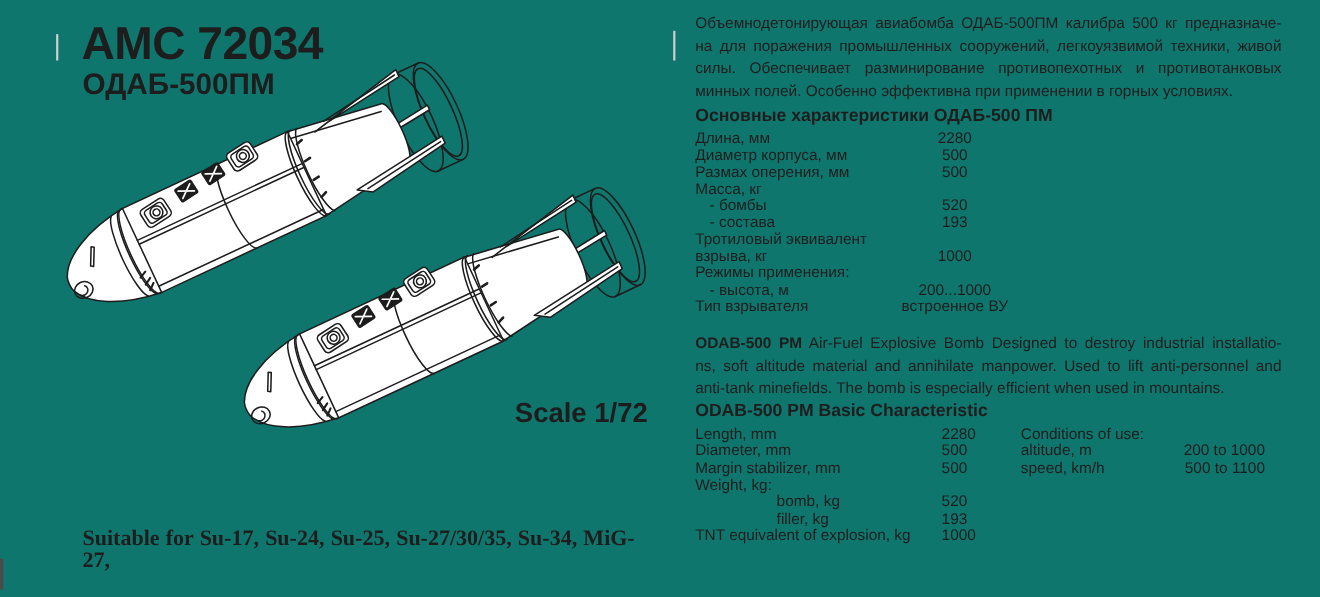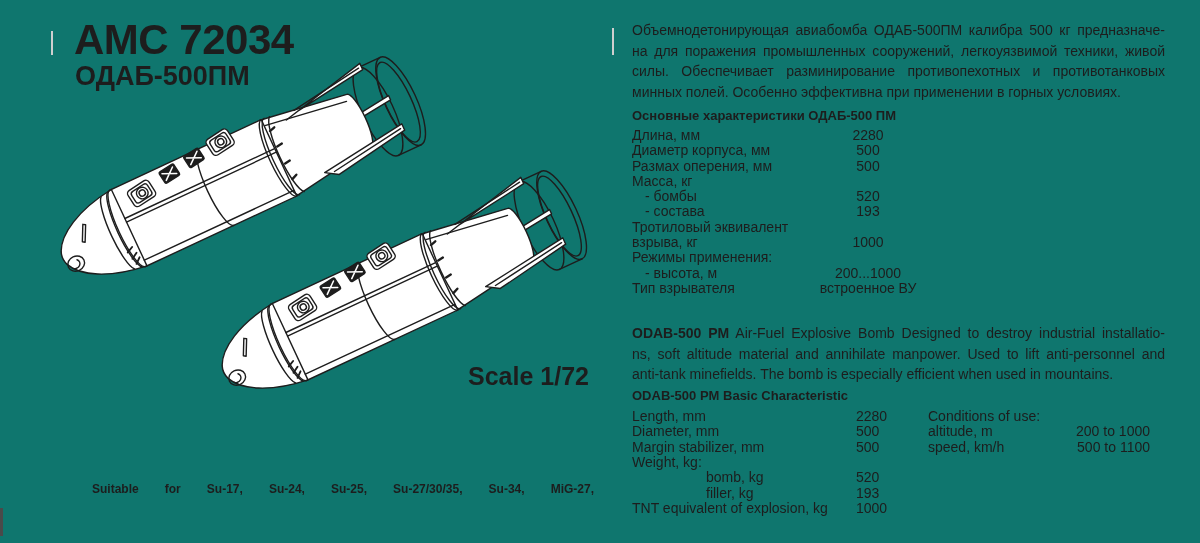--- a/index.html
+++ b/index.html
@@ -7,35 +7,35 @@
     position:relative;width:1200px;height:543px;background:#0f766e;
     font-family:"Liberation Sans",sans-serif;color:#1d1d1d;overflow:hidden;
     margin:0 auto;
   }
   
   .kit-number{position:absolute;left:74px;top:16px;font-size:42px;font-weight:bold;letter-spacing:-0.5px;white-space:nowrap;}
   .kit-name{position:absolute;left:75px;top:61px;font-size:27px;font-weight:bold;white-space:nowrap;}
   .drawing{position:absolute;left:18px;top:36px;}
   .scale-label{position:absolute;left:468px;top:362px;font-size:25px;font-weight:bold;white-space:nowrap;}
   .title-en{position:absolute;left:74px;top:434px;font-size:26px;font-weight:bold;letter-spacing:-0.5px;white-space:nowrap;}
-  .suitable{position:absolute;left:92px;top:479px;width:502px;font-size:12px;font-weight:bold;line-height:20px;}
+  .suitable{position:absolute;left:75px;top:479px;width:502px;font-size:20px;font-weight:bold;line-height:20px;font-family:Liberation Serif, serif;}
   .jline{text-align:justify;text-align-last:justify;}
   
   .mark{position:absolute;}
   .mark-a{left:51px;top:31px;width:2px;height:24px;background:#cfcfcf;}
   .mark-b{left:612px;top:28px;width:2px;height:27px;background:#cfcfcf;}
   .mark-c{left:0;top:508px;width:3px;height:28px;background:#4a4a4a;}
   
-  .rightcol{position:absolute;left:632px;top:20px;width:533px;font-size:14px;line-height:20.5px;}
+  .rightcol{position:absolute;left:632px;top:10px;width:533px;font-size:14px;line-height:20.5px;}
   .para .pline{text-align:justify;text-align-last:justify;}
   .para .pline.last{text-align:right;text-align-last:left;}
-  .tbl-title{font-weight:bold;font-size:13px;line-height:18px;}
+  .tbl-title{font-weight:bold;font-size:16px;line-height:18px;}
   .tbl-title.ru{margin:5px 0 3px;}
   .tbl-title.en{margin:2px 0 4px;}
-  .para.en{margin-top:27px;}
+  .para.en{margin-top:15px;}
   .rtable{position:relative;}
   .rrow{position:relative;height:15.3px;line-height:15.3px;}
   .rrow .lbl{position:absolute;left:0;top:0;white-space:nowrap;}
   .rrow .lbl.ind{left:13px;}
   .rrow .val{position:absolute;left:166px;top:0;width:140px;text-align:center;white-space:nowrap;}
   .etables{position:relative;height:112px;}
   .etable-left{position:absolute;left:0;top:0;width:290px;}
   .erow{position:relative;height:15.4px;line-height:15.4px;}
   .erow .lbl{position:absolute;left:0;top:0;white-space:nowrap;}
   .erow .lbl.ind2{left:74px;}

